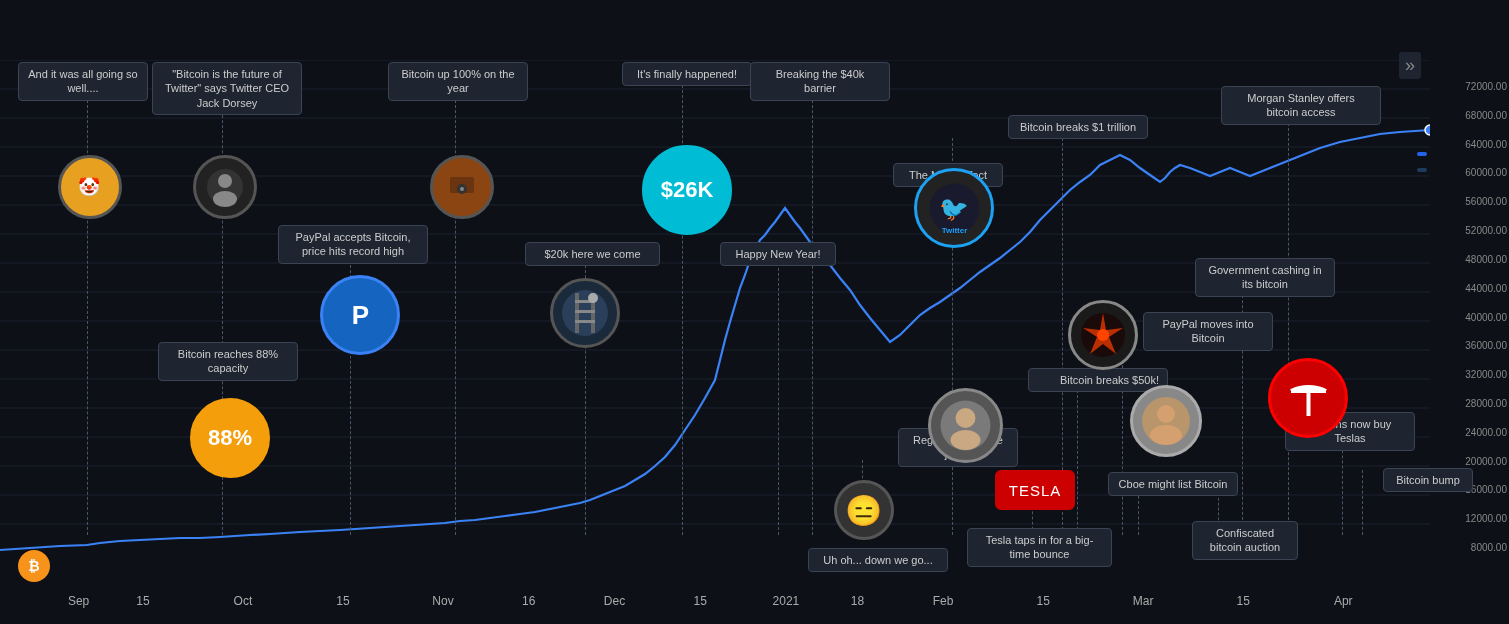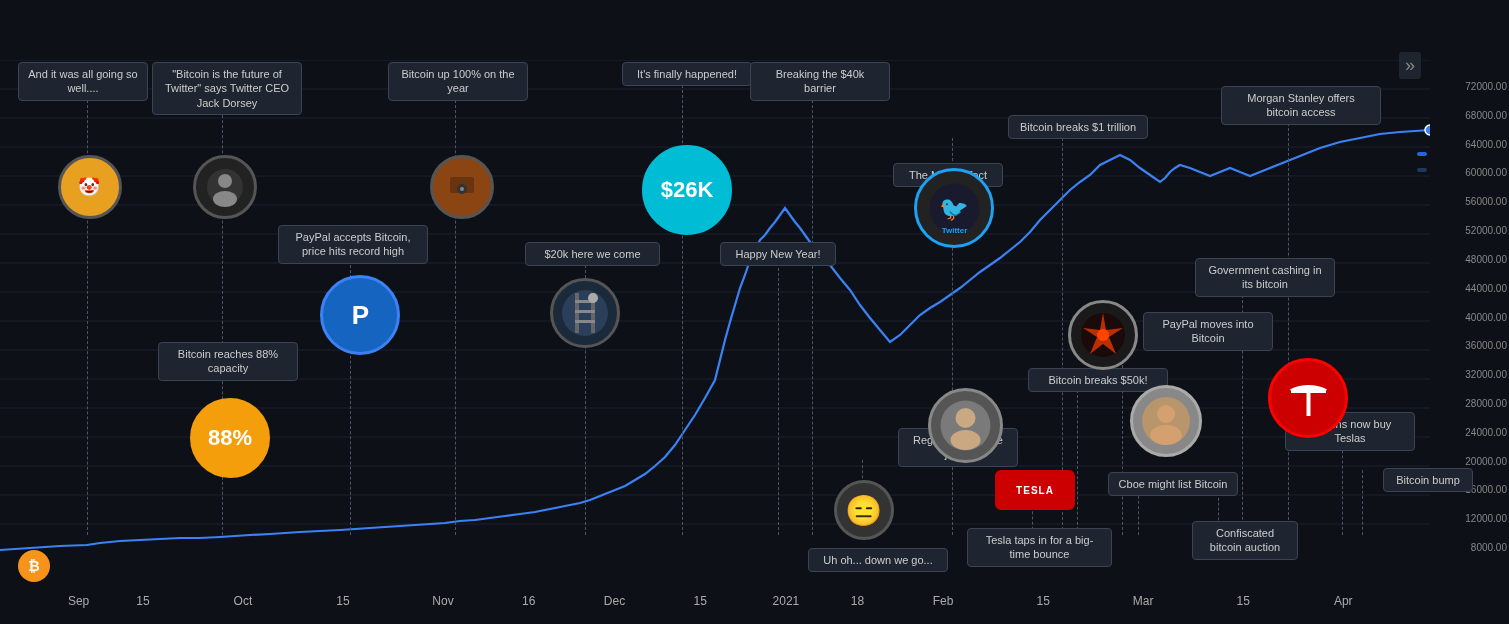--- a/index.html
+++ b/index.html
@@ -308,21 +308,21 @@
   <div class="annotation" style="left:158px;top:342px;width:140px;">Bitcoin reaches 88% capacity</div>
   <div class="annotation" style="left:525px;top:242px;width:135px;">$20k here we come</div>
   <div class="annotation" style="left:622px;top:62px;width:130px;">It's finally happened!</div>
   <div class="annotation" style="left:750px;top:62px;width:140px;">Breaking the $40k barrier</div>
   <div class="annotation" style="left:720px;top:242px;width:116px;">Happy New Year!</div>
   <div class="annotation" style="left:893px;top:115px;width:110px;margin-top:48px;">The Musk effect</div>
   <div class="annotation" style="left:1008px;top:115px;width:140px;">Bitcoin breaks $1 trillion</div>
   <div class="annotation" style="left:898px;top:428px;width:120px;">Regulators get the jitters</div>
   <div class="annotation" style="left:808px;top:548px;width:140px;">Uh oh... down we go...</div>
   <div class="annotation" style="left:967px;top:528px;width:145px;">Tesla taps in for a big-time bounce</div>
-  <div class="annotation" style="left:1028px;top:368px;width:140px;">Bitcoin breaks $50k!</div>
+  <div class="annotation" style="left:1028px;top:368px;width:140px;text-align:right;">Bitcoin breaks $50k!</div>
   <div class="annotation" style="left:1143px;top:312px;width:130px;">PayPal moves into Bitcoin</div>
   <div class="annotation" style="left:1108px;top:472px;width:130px;">Cboe might list Bitcoin</div>
   <div class="annotation" style="left:1195px;top:258px;width:140px;">Government cashing in its bitcoin</div>
   <div class="annotation" style="left:1152px;top:521px;width:106px;margin-left:40px;">Confiscated bitcoin auction</div>
   <div class="annotation" style="left:1212px;top:86px;width:178px;margin-left:9px;">Morgan Stanley offers bitcoin access</div>
   <div class="annotation" style="left:1285px;top:412px;width:130px;">Bitcoins now buy Teslas</div>
   <div class="annotation" style="left:1383px;top:468px;width:90px;">Bitcoin bump</div>
 
   <div class="circle-icon" style="width:64px;height:64px;left:58px;top:155px;background:#e8a020;border:3px solid #555;">
     <svg width="40" height="40" viewBox="0 0 40 40">
@@ -389,21 +389,21 @@
       <circle cx="27.5" cy="20" r="10" fill="#c9a882"></circle>
       <ellipse cx="27.5" cy="42" rx="15" ry="10" fill="#c9a882"></ellipse>
     </svg>
   </div>
 
   <div class="circle-icon" style="width:60px;height:60px;left:834px;top:480px;background:#333;border:3px solid #555;">
     <span style="font-size:30px;">😑</span>
   </div>
 
   <div class="circle-icon" style="width:80px;height:40px;left:995px;top:470px;background:#CC0000;border:3px solid #CC0000;border-radius:6px;">
-    <span style="color:#fff;font-size:10px;font-weight:bold;letter-spacing:1px;">TESLA</span>
+    <span style="color:#fff;font-size:15px;font-weight:normal;letter-spacing:1px;">TESLA</span>
   </div>
 
   <div class="circle-icon" style="width:70px;height:70px;left:1068px;top:300px;background:#1a1a1a;border:3px solid #888;">
     <svg width="50" height="50" viewBox="0 0 50 50">
       <circle cx="25" cy="25" r="22" fill="#1a0a0a"></circle>
 
       <polygon points="25,3 28,20 45,18 31,27 38,44 25,34 12,44 19,27 5,18 22,20" fill="#cc3300" opacity="0.9"></polygon>
       <circle cx="25" cy="25" r="6" fill="#ff4400"></circle>
     </svg>
   </div>

